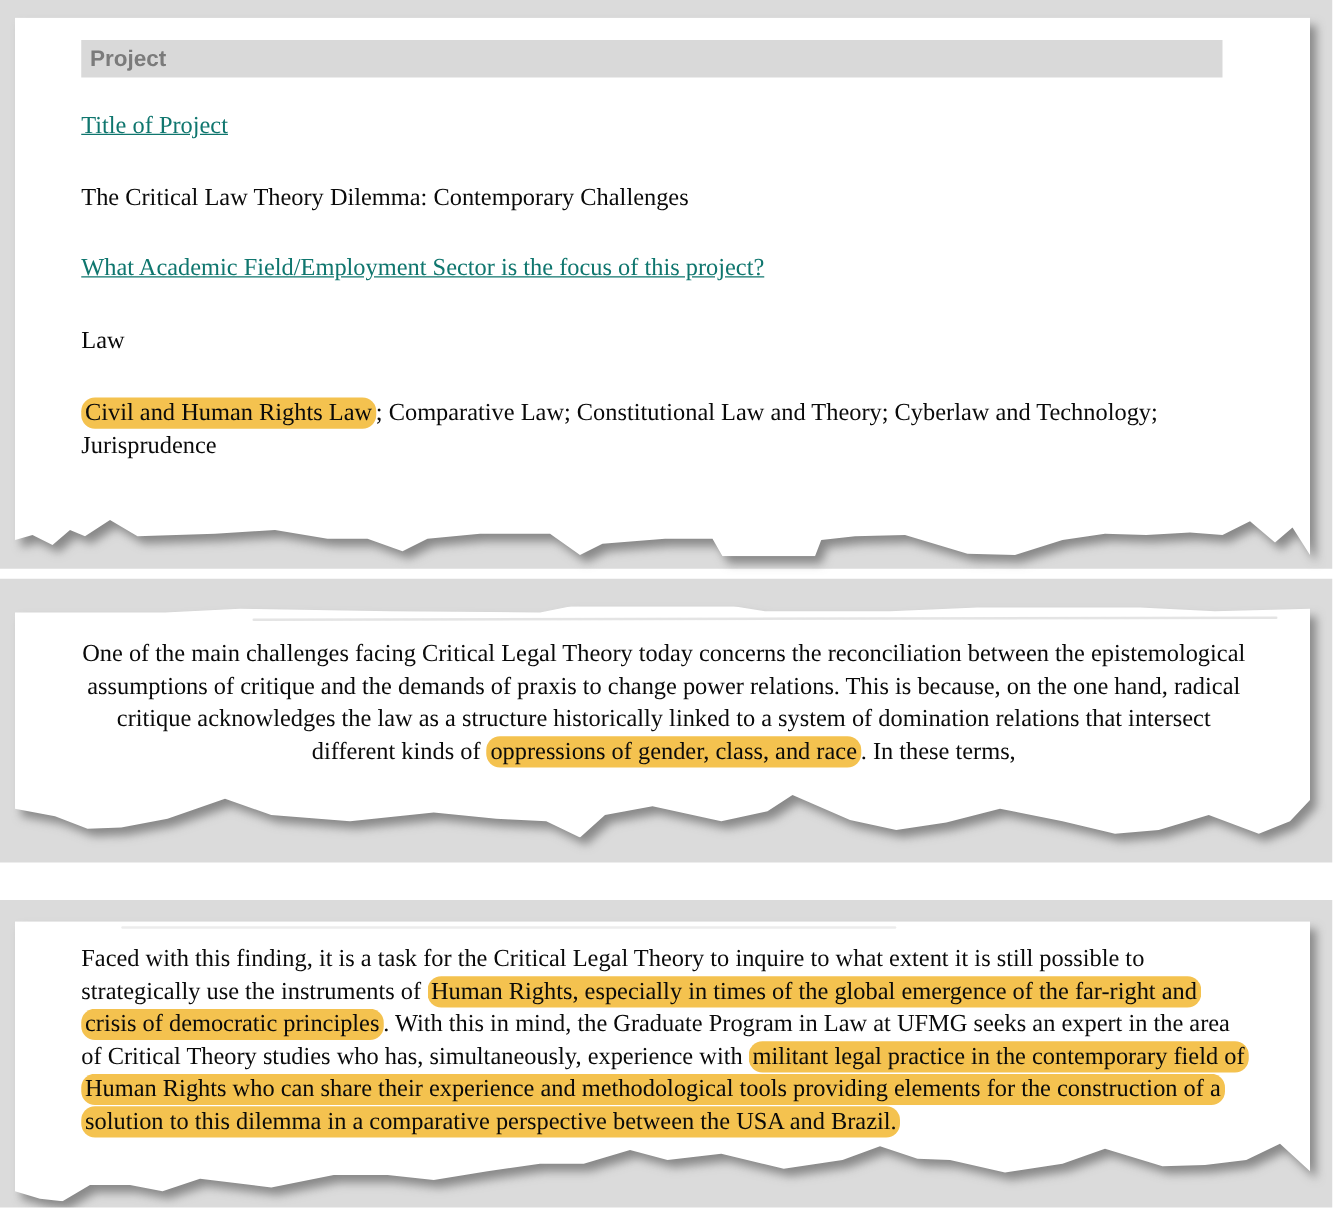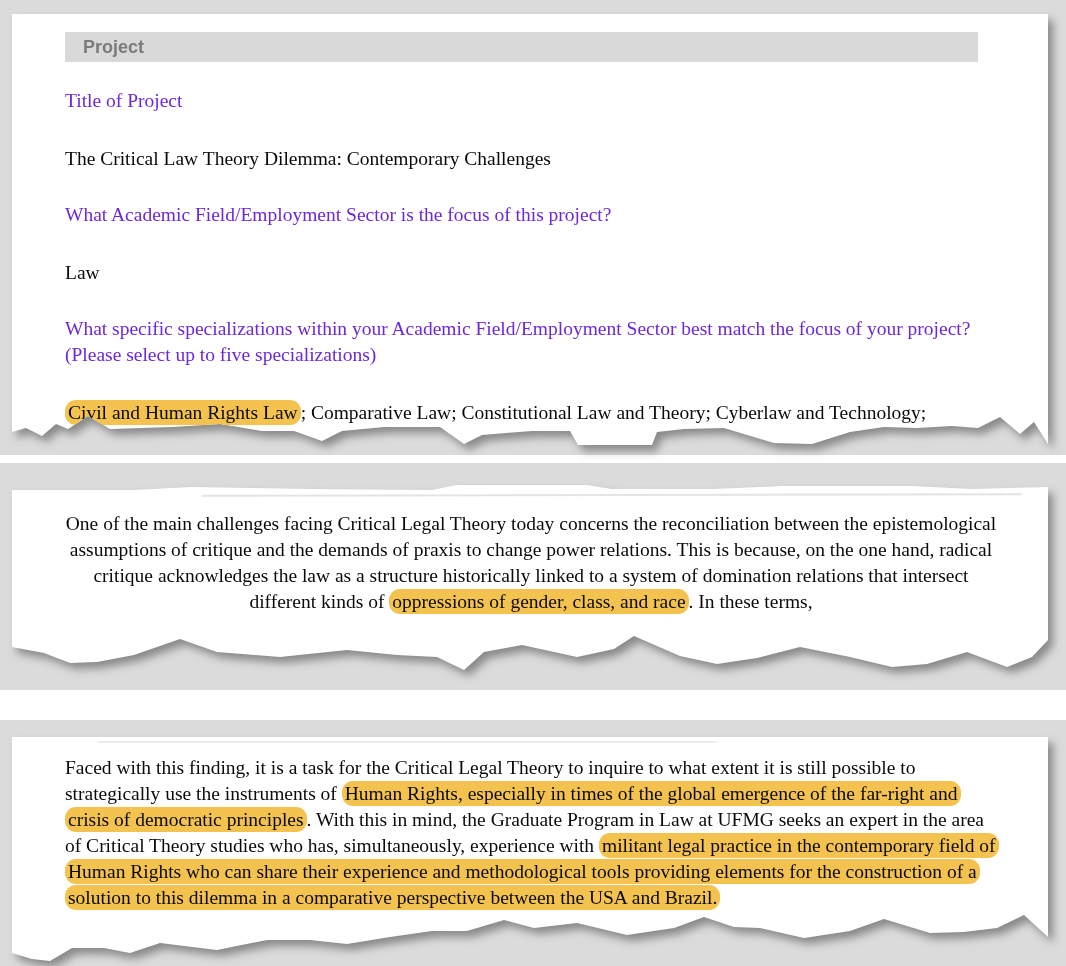--- a/index.html
+++ b/index.html
@@ -33,27 +33,27 @@
     height:190px;padding:26px 51px 0 53px;
     clip-path:polygon(0px 5px,120px 5px,180px 2px,300px 4px,420px 5px,445px 0px,575px 0px,600px 4px,700px 4px,770px 1px,900px 1px,960px 4px,1036px 2px,1036px 155px,1020px 172px,995px 182px,955px 167px,915px 179px,880px 182px,838px 172px,788px 162px,745px 173px,705px 179px,668px 171px,622px 151px,602px 164px,565px 172px,510px 160px,472px 167px,452px 185px,425px 172px,385px 170px,335px 165px,268px 172px,205px 167px,168px 154px,122px 170px,85px 177px,58px 178px,32px 168px,0px 162px);
   }
   .paper-3{
     height:232px;padding:18px 51px 0 53px;
     clip-path:polygon(0px 0px,1036px 0px,1036px 200px,1012px 178px,985px 191px,952px 195px,918px 196px,872px 182px,838px 194px,792px 201px,748px 191px,722px 190px,692px 180px,662px 191px,615px 198px,565px 186px,522px 191px,492px 183px,455px 194px,420px 194px,378px 200px,335px 207px,298px 203px,255px 203px,205px 213px,148px 206px,118px 216px,92px 211px,60px 211px,38px 224px,20px 222px,0px 216px);
   }
 
   .section-header{
     box-sizing:border-box;width:913px;height:30px;background:#d9d9d9;
-    margin-bottom:26px;padding-left:18px;
+    margin-bottom:26px;padding-left:7px;
     font-family:"Liberation Sans", sans-serif;font-weight:bold;
     font-size:18px;line-height:30px;color:#7b7b7b;
   }
 
   p{margin:0;font-size:19.5px;line-height:26px;}
-  .label{color:#6d28d9;margin-bottom:16px;}
+  .label{color:#0f766e;margin-bottom:16px;text-decoration:underline;}
   .value{color:#0a0a0a;margin-bottom:30px;margin-top:32px;}
   .field-last .value{margin-bottom:0;}
 
   .excerpt{color:#0a0a0a;}
 
   mark{
     background:#f4c24f;color:#0a0a0a;
     padding:2px 3px;border-radius:11px;
     -webkit-box-decoration-break:clone;box-decoration-break:clone;
   }
@@ -78,21 +78,20 @@
           <p class="label">Title of Project</p>
           <p class="value">The Critical Law Theory Dilemma: Contemporary Challenges</p>
         </div>
 
         <div class="field">
           <p class="label">What Academic Field/Employment Sector is the focus of this project?</p>
           <p class="value">Law</p>
         </div>
 
         <div class="field field-last">
-          <p class="label">What specific specializations within your Academic Field/Employment Sector best match the focus of your project? (Please select up to five specializations)</p>
           <p class="value"><mark>Civil and Human Rights Law</mark><span>; Comparative Law; Constitutional Law and Theory; Cyberlaw and Technology; Jurisprudence</span></p>
         </div>
       </div>
     </div>
   </section>
 
   <section class="fragment fragment-2">
     <div class="paper-shadow pw-2">
       <div class="paper paper-2">
         <div class="tear-line tear-line-2"></div>

